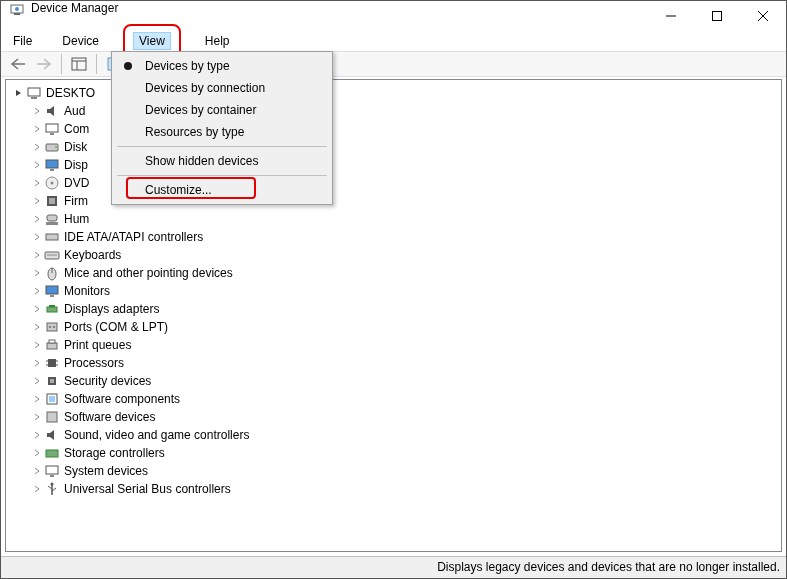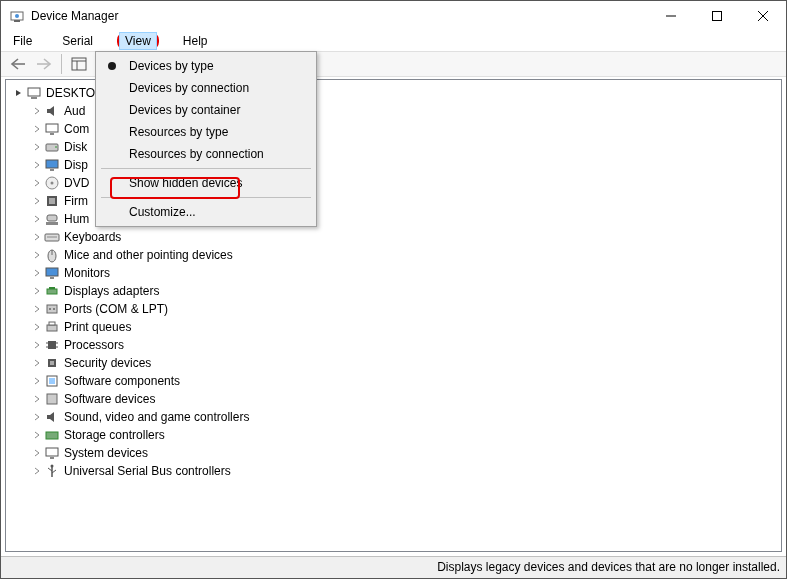--- a/index.html
+++ b/index.html
@@ -1,37 +1,37 @@
 <!DOCTYPE html>
 <html><head>
 <meta charset="utf-8">
 <style>
 * { margin:0; padding:0; box-sizing:border-box; font-family:"Segoe UI",Tahoma,sans-serif; font-size:12px; }
 body { background:#fff; }
 .frame { width:787px; height:579px; border:1px solid #555; position:relative; display:flex; flex-direction:column; background:#fff; }
-.titlebar { height:30px; display:flex; align-items:center; padding-left:8px; background:#fff; }
+.titlebar { height:30px; display:flex; padding-left:8px; background:#fff; }
 .titlebar .ico { width:16px; height:16px; margin-right:6px; }
 .titlebar .ttl { flex:1; font-size:12px; }
 .winbtns { display:flex; }
 .winbtn { width:46px; height:30px; display:flex; align-items:center; justify-content:center; }
 .winbtn svg { display:block; }
 .menubar { height:20px; display:flex; align-items:center; padding-left:6px; gap:18px; }
 .menuitm { padding:2px 6px; cursor:default; }
 .menuitm.hl { background:#cce8ff; border:1px solid #99d1ff; padding:1px 5px; }
-.redbox { border:2px solid #e30000; border-radius:8px; padding:0; }
+.redbox { border:2px solid #e30000; border-radius:8px; padding:8px; }
 .toolbar { height:26px; border-top:1px solid #e0e0e0; border-bottom:1px solid #e0e0e0; background:#f7f7f7; display:flex; align-items:center; padding-left:6px; gap:4px; }
 .tbtn { width:22px; height:22px; display:flex; align-items:center; justify-content:center; }
 .tsep { width:1px; height:20px; background:#c0c0c0; margin:0 2px; }
 .pane { flex:1; border:1px solid #828790; margin:2px 4px 4px 4px; background:#fff; overflow:auto; position:relative; }
 .tree { padding:4px 0 4px 2px; }
 .node { display:flex; align-items:center; height:18px; white-space:nowrap; }
 .exp { width:14px; display:flex; justify-content:center; }
 .arrow { width:8px; height:8px; }
 .ico16 { width:16px; height:16px; margin-right:4px; }
-.dropdown { position:absolute; left:94px; top:50px; width:222px; background:#f0f0f0; border:1px solid #a0a0a0; box-shadow:2px 2px 4px rgba(0,0,0,.25); padding:3px; z-index:10; }
+.dropdown { position:absolute; left:110px; top:50px; width:222px; background:#f0f0f0; border:1px solid #a0a0a0; box-shadow:2px 2px 4px rgba(0,0,0,.25); padding:3px; z-index:10; }
 .dd-item { height:22px; display:flex; align-items:center; padding-left:30px; position:relative; }
 .dd-item .bullet { position:absolute; left:9px; width:8px; height:8px; background:#1a1a1a; border-radius:50%; }
 .dd-sep { height:1px; background:#c0c0c0; margin:3px 2px; }
 .dd-hl { position:absolute; border:2px solid #e30000; border-radius:4px; }
 .status { height:22px; border-top:1px solid #c0c0c0; padding:3px 6px; font-size:12px; background:#f0f0f0;text-align:right; }
 .lvl1 { padding-left:4px; }
 .lvl2 { padding-left:22px; }
 </style>
 </head>
 <body>
@@ -62,21 +62,21 @@
           <svg width="10" height="10">
             <line x1="0" y1="0" x2="10" y2="10" stroke="#000"></line>
             <line x1="10" y1="0" x2="0" y2="10" stroke="#000"></line>
           </svg>
         </div>
     </div>
   </div>
 
   <div class="menubar">
     <span class="menuitm">File</span>
-    <span class="menuitm">Serial</span>
+    <span class="menuitm">Device</span>
     <span class="redbox">
       <span class="menuitm hl">View</span>
     </span>
     <span class="menuitm">Help</span>
   </div>
 
   <div class="toolbar">
     <div class="tbtn">
         <svg width="16" height="12">
           <path d="M8 1 L2 6 L8 11" fill="none" stroke="#777" stroke-width="1.6"></path>
@@ -202,20 +202,31 @@
             </svg></span>
           <span>Hum</span>
         </div>
       <div class="node lvl2">
           <span class="exp">
             <svg class="arrow" viewBox="0 0 8 8">
               <path d="M2 1 L6 4 L2 7" fill="none" stroke="#888"></path>
             </svg>
           </span>
           <span class="ico16"><svg viewBox="0 0 16 16">
+              <rect x="2" y="5" width="12" height="6" fill="#ccc" stroke="#666"></rect>
+            </svg></span>
+          <span>IDE ATA/ATAPI controllers</span>
+        </div>
+      <div class="node lvl2">
+          <span class="exp">
+            <svg class="arrow" viewBox="0 0 8 8">
+              <path d="M2 1 L6 4 L2 7" fill="none" stroke="#888"></path>
+            </svg>
+          </span>
+          <span class="ico16"><svg viewBox="0 0 16 16">
               <rect x="1" y="5" width="14" height="7" rx="1" fill="#ddd" stroke="#666"></rect>
               <line x1="3" y1="8" x2="13" y2="8" stroke="#888"></line>
             </svg></span>
           <span>Keyboards</span>
         </div>
       <div class="node lvl2">
           <span class="exp">
             <svg class="arrow" viewBox="0 0 8 8">
               <path d="M2 1 L6 4 L2 7" fill="none" stroke="#888"></path>
             </svg>
@@ -384,23 +395,20 @@
       </div>
     <div class="dd-item">
         <span>Devices by connection</span>
       </div>
     <div class="dd-item">
         <span>Devices by container</span>
       </div>
     <div class="dd-item">
         <span>Resources by type</span>
       </div>
-    <div class="dd-item">
-        <span>Resources by connection</span>
-      </div>
     <div class="dd-sep"></div>
     <div class="dd-item">
         <span>Show hidden devices</span>
       </div>
     <div class="dd-sep"></div>
     <div class="dd-item">
         <span>Customize...</span>
       </div>
     <div class="dd-hl" style="left:14px;top:125px;width:130px;height:22px;"></div>
   </div>

